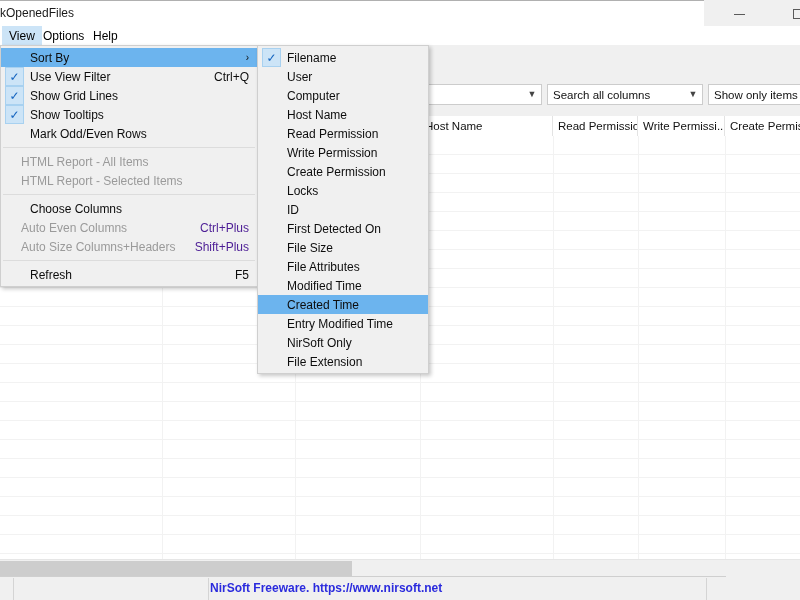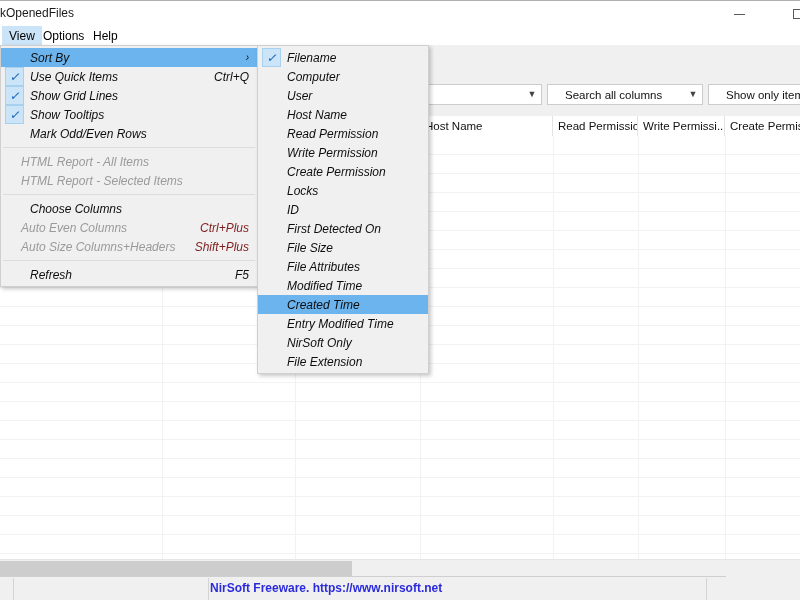--- a/index.html
+++ b/index.html
@@ -16,21 +16,21 @@
     position: relative;
     width: 800px;
     height: 600px;
     background: #f0f0f0;
   }
 
   
   .titlebar {
     position: absolute;
     left: 0; top: 0;
-    width: 800px; height: 26px;
+    width: 704px; height: 26px;
     background: #ffffff;
     border-top: 1px solid #b0b0b0;
     box-sizing: border-box;
   }
   .titlebar-text {
     position: absolute;
     left: 0; top: 5px;
     font-size: 12px;
     color: #1a1a1a;
     white-space: nowrap;
@@ -93,21 +93,21 @@
     height: 21px;
     background: #ffffff;
     border: 1px solid #cccccc;
     box-sizing: border-box;
     display: flex;
     align-items: center;
     font-size: 11.5px;
     color: #111;
   }
   .combo .combo-text {
-    padding-left: 17px;
+    padding-left: 5px;
     white-space: nowrap;
     overflow: hidden;
     flex: 1;
   }
   .combo .chev {
     width: 18px;
     text-align: center;
     color: #444;
     font-size: 9px;
     line-height: 1;
@@ -227,31 +227,30 @@
     position: relative;
     height: 19px;
     display: flex;
     align-items: center;
     font-size: 12px;
     color: #0d0d0d;
     box-sizing: border-box;
     padding-left: 29px;
     padding-right: 8px;
     white-space: nowrap;
-    font-style: italic;
   }
   .mi.disabled { color: #9a9a9a; padding-left: 20px; }
   .mi.highlight { background: #6cb4ee; }
   .mi .label { flex: 1; }
   .mi .accel {
     font-size: 12px;
     color: #0d0d0d;
     padding-left: 14px;
   }
-  .mi.disabled .accel { color: #7f1d1d; }
+  .mi.disabled .accel { color: #4c1d95; }
   .mi .submenu-arrow {
     font-size: 10px;
     color: #0d0d0d;
     padding-left: 10px;
   }
   .mi .check {
     position: absolute;
     left: 4px; top: 0px;
     width: 19px; height: 19px;
     display: flex;
@@ -358,21 +357,21 @@
     <div class="status-link">NirSoft Freeware. https://www.nirsoft.net</div>
   </div>
 
   <div class="menu" id="view-menu">
       <div class="mi highlight">
         <span class="label">Sort By</span>
         <span class="submenu-arrow">›</span>
       </div>
       <div class="mi">
         <span class="check boxed">✓</span>
-        <span class="label">Use Quick Items</span>
+        <span class="label">Use View Filter</span>
         <span class="accel">Ctrl+Q</span>
       </div>
       <div class="mi">
         <span class="check boxed">✓</span>
         <span class="label">Show Grid Lines</span>
       </div>
       <div class="mi">
         <span class="check boxed">✓</span>
         <span class="label">Show Tooltips</span>
       </div>
@@ -404,24 +403,24 @@
         <span class="accel">F5</span>
       </div>
     </div>
 
   <div class="menu" id="sortby-menu">
       <div class="mi">
         <span class="check boxed">✓</span>
         <span class="label">Filename</span>
       </div>
       <div class="mi">
+        <span class="label">User</span>
+      </div>
+      <div class="mi">
         <span class="label">Computer</span>
-      </div>
-      <div class="mi">
-        <span class="label">User</span>
       </div>
       <div class="mi">
         <span class="label">Host Name</span>
       </div>
       <div class="mi">
         <span class="label">Read Permission</span>
       </div>
       <div class="mi">
         <span class="label">Write Permission</span>
       </div>

